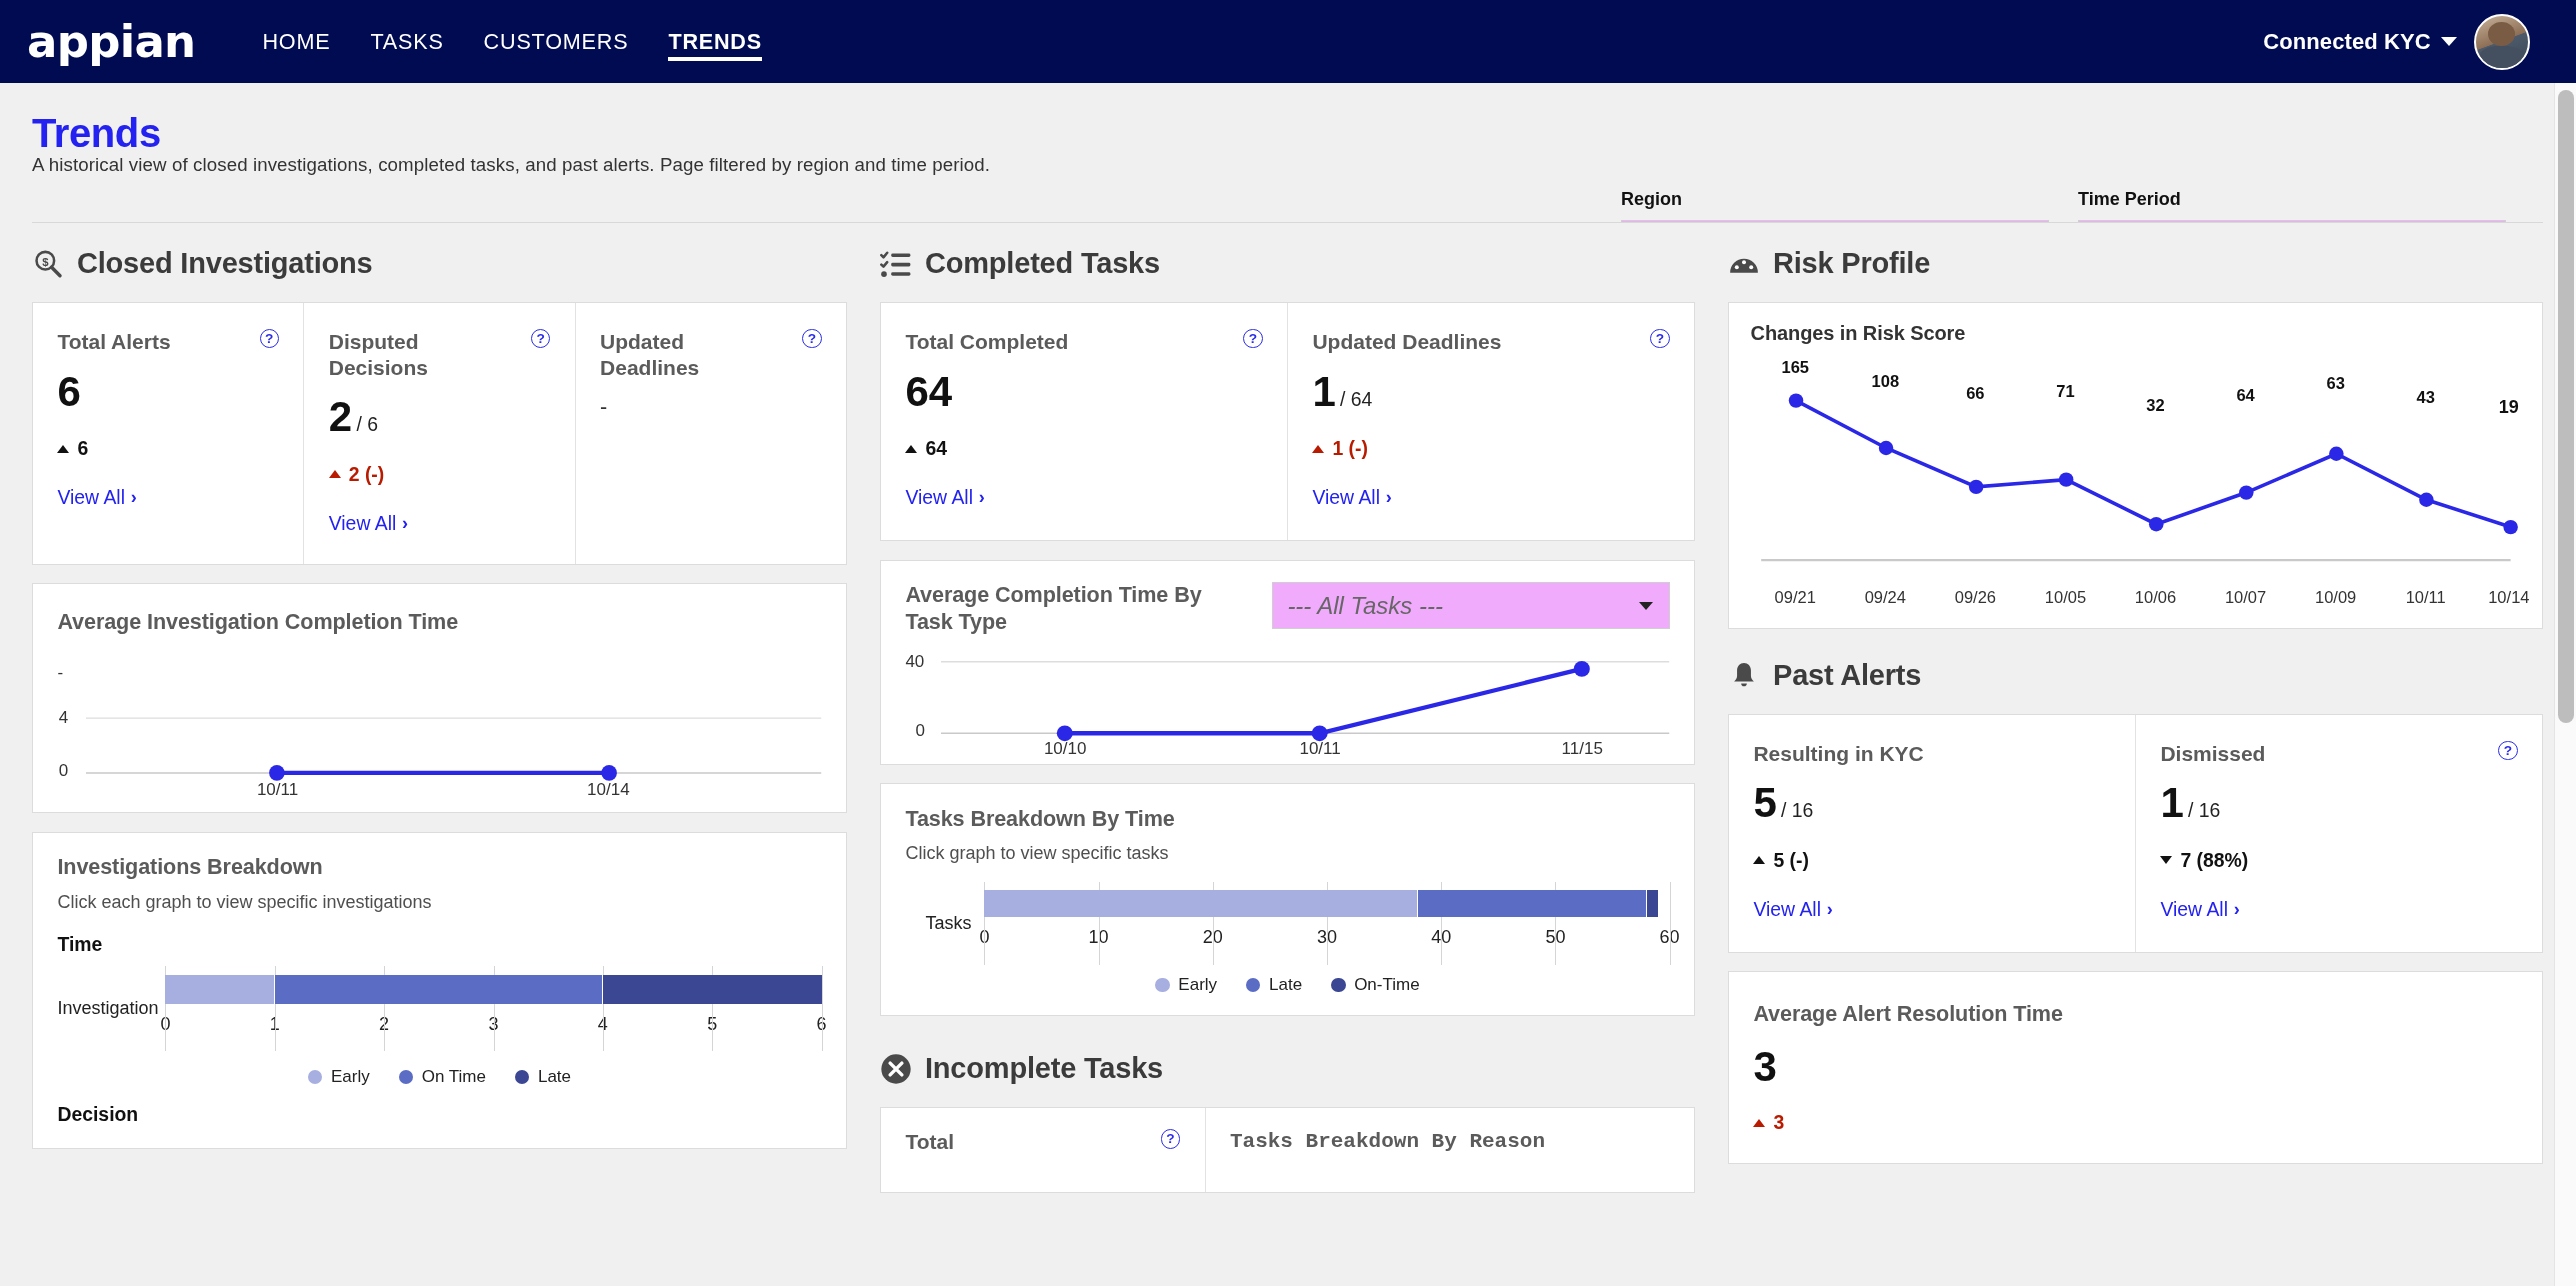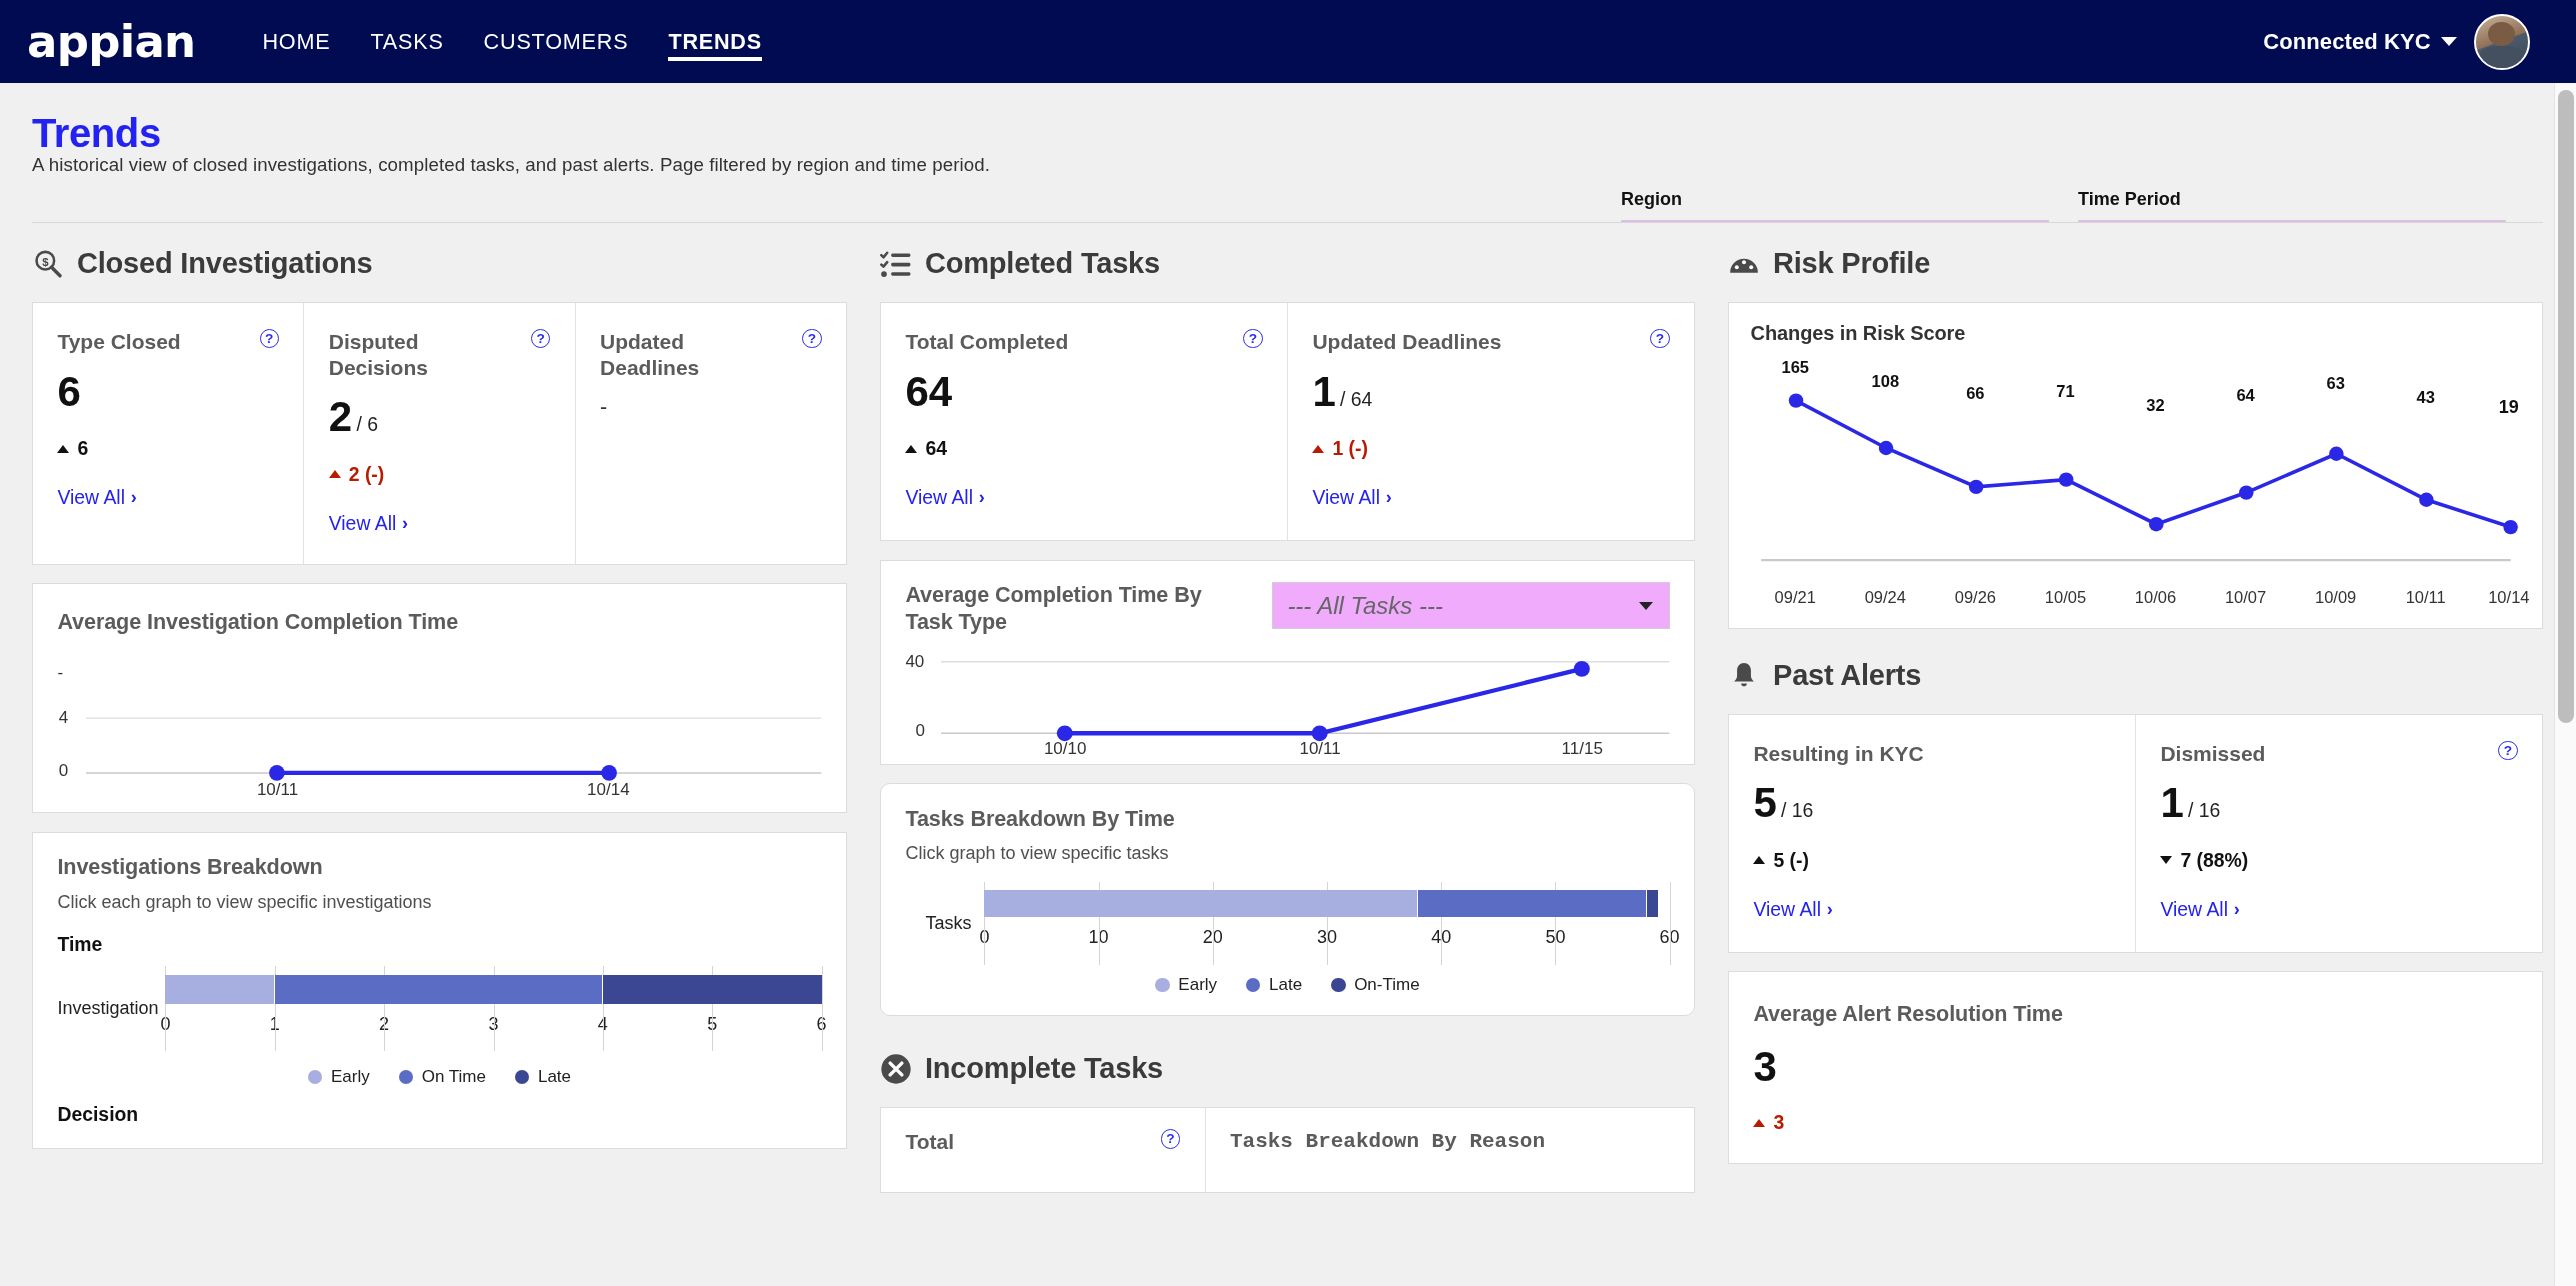--- a/index.html
+++ b/index.html
@@ -300,21 +300,21 @@
         <circle cx="10" cy="9.5" r="6.6" fill="none" stroke="#4a4a4a" stroke-width="1.9"></circle>
         <line x1="14.7" y1="14.4" x2="21" y2="20.8" stroke="#4a4a4a" stroke-width="2.6" stroke-linecap="round"></line>
         <text x="10" y="13.2" font-size="8.5" text-anchor="middle" fill="#4a4a4a" font-family="Liberation Sans, sans-serif" font-weight="700">$</text>
       </svg>
       <div class="section-title">Closed Investigations</div>
     </div>
 
     <div class="card kpi-card">
       <div class="kpi">
         <div class="kpi-head">
-          <span class="lbl">Type Closed</span>
+          <span class="lbl">Total Alerts</span>
           <span class="qmark">?</span>
         </div>
         <div class="kpi-value">
           <span>6</span>
         </div>
         <div class="kpi-delta">
           <span class="tri-up"></span>
           <span>6</span>
         </div>
         <div class="view-all">
@@ -498,21 +498,21 @@
           <circle cx="880" cy="18" r="11" fill="#2a28e6"></circle>
         </svg>
         <div style="position:absolute;left:36px;right:0;top:83px;height:21.6px;">
           <span style="position:absolute;left:17%;transform:translateX(-50%);font-size:17px;color:#333;">10/10</span>
           <span style="position:absolute;left:52%;transform:translateX(-50%);font-size:17px;color:#333;">10/11</span>
           <span style="position:absolute;left:88%;transform:translateX(-50%);font-size:17px;color:#333;">11/15</span>
         </div>
       </div>
     </div>
 
-    <div class="card" style="padding:21.6px 24.4px 20px 24.4px;border-radius:10px;">
+    <div class="card" style="padding:21.6px 24.4px 20px 24.4px;">
       <div class="chart-title">Tasks Breakdown By Time</div>
       <div class="chart-sub">Click graph to view specific tasks</div>
       <div class="stack-wrap" style="margin-top:26px;">
         <div class="stack-rowlabel" style="width:79px;">Tasks</div>
         <div class="stack-area">
           <div class="stack-ticks">
             <i style="left:0%"></i>
               <i style="left:16.666%"></i>
               <i style="left:33.333%"></i>
               <i style="left:50%"></i>

